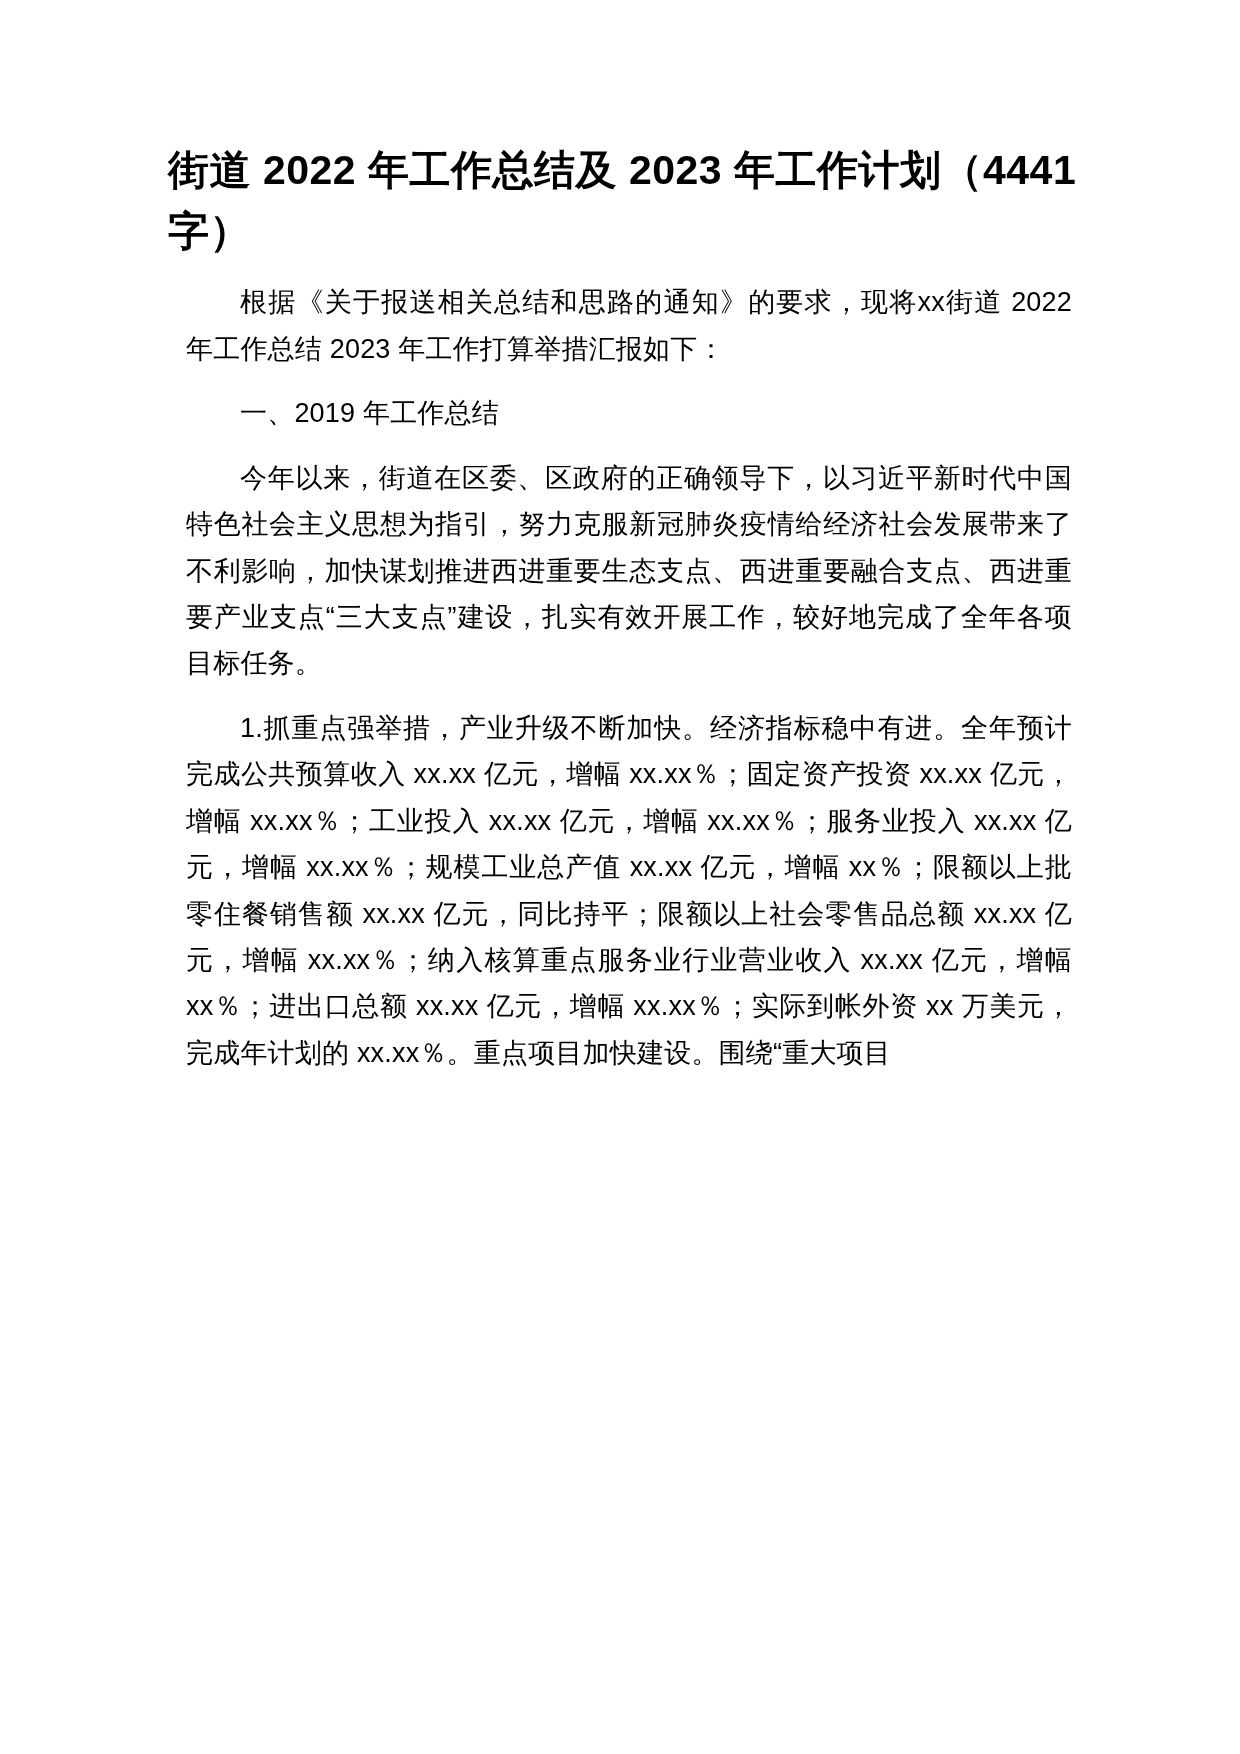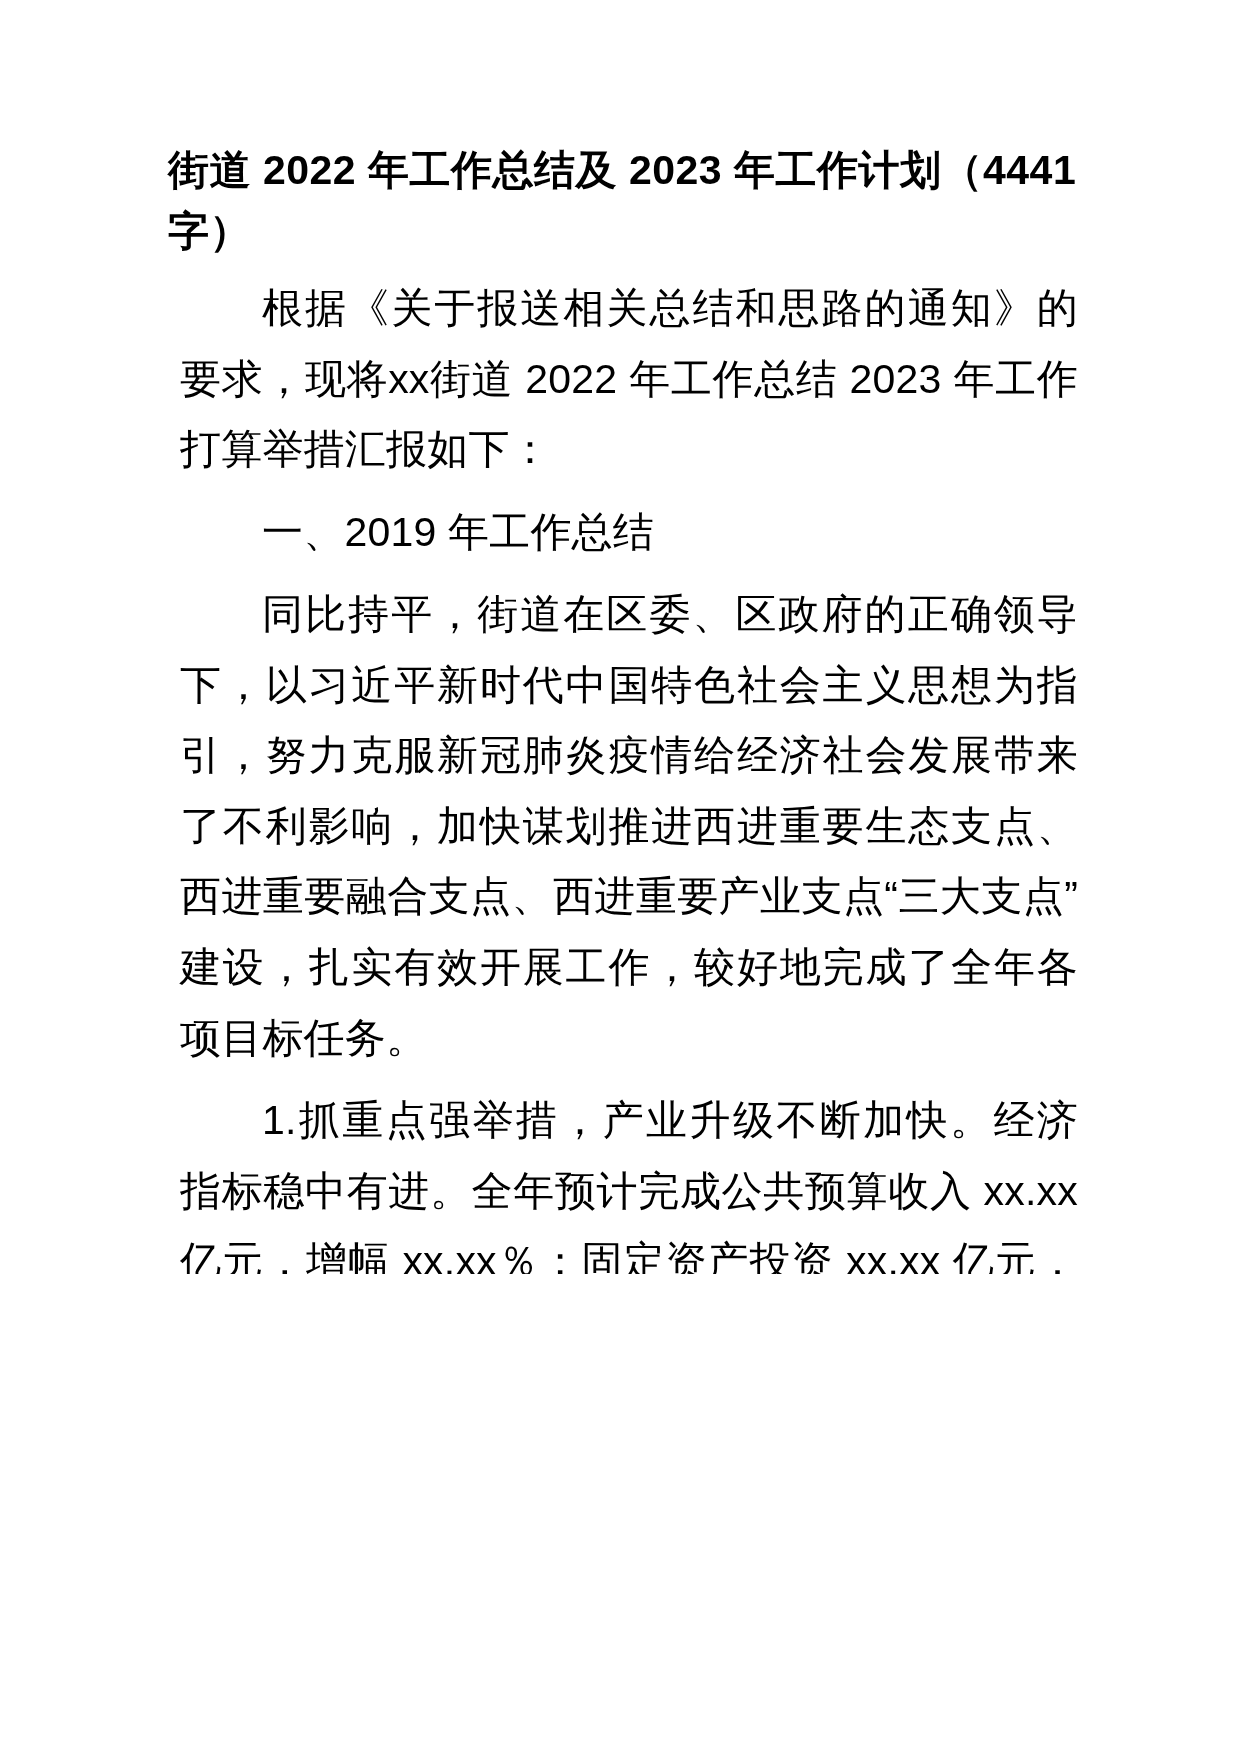--- a/index.html
+++ b/index.html
@@ -26,34 +26,34 @@
   }
   .doc-title {
     font-size: 41px;
     font-weight: 700;
     line-height: 1.48;
     letter-spacing: 0.5px;
     margin: 0 0 6px 0;
     text-align: left;
   }
   p.body-para {
-    font-size: 41px;
+    font-size: 27px;
     line-height: 1.72;
-    margin: 12px;
+    margin: 18px;
     text-align: justify;
     text-justify: inter-ideograph;
     letter-spacing: 0.2px;
     text-indent: 2em;
   }
   p.body-para + p.body-para {
     margin-top: 2px;
   }
 </style>
 </head>
 <body>
 
 <div class="page">
   <h1 class="doc-title">街道 2022 年工作总结及 2023 年工作计划（4441 字）</h1>
   <p class="body-para">根据《关于报送相关总结和思路的通知》的要求，现将xx街道 2022 年工作总结 2023 年工作打算举措汇报如下：</p>
   <p class="body-para">一、2019 年工作总结</p>
-  <p class="body-para">同比持平，街道在区委、区政府的正确领导下，以习近平新时代中国特色社会主义思想为指引，努力克服新冠肺炎疫情给经济社会发展带来了不利影响，加快谋划推进西进重要生态支点、西进重要融合支点、西进重要产业支点“三大支点”建设，扎实有效开展工作，较好地完成了全年各项目标任务。</p>
+  <p class="body-para">今年以来，街道在区委、区政府的正确领导下，以习近平新时代中国特色社会主义思想为指引，努力克服新冠肺炎疫情给经济社会发展带来了不利影响，加快谋划推进西进重要生态支点、西进重要融合支点、西进重要产业支点“三大支点”建设，扎实有效开展工作，较好地完成了全年各项目标任务。</p>
   <p class="body-para">1.抓重点强举措，产业升级不断加快。经济指标稳中有进。全年预计完成公共预算收入 xx.xx 亿元，增幅 xx.xx％；固定资产投资 xx.xx 亿元，增幅 xx.xx％；工业投入 xx.xx 亿元，增幅 xx.xx％；服务业投入 xx.xx 亿元，增幅 xx.xx％；规模工业总产值 xx.xx 亿元，增幅 xx％；限额以上批零住餐销售额 xx.xx 亿元，同比持平；限额以上社会零售品总额 xx.xx 亿元，增幅 xx.xx％；纳入核算重点服务业行业营业收入 xx.xx 亿元，增幅 xx％；进出口总额 xx.xx 亿元，增幅 xx.xx％；实际到帐外资 xx 万美元，完成年计划的 xx.xx％。重点项目加快建设。围绕“重大项目</p>
 </div>
 
 </body></html>

